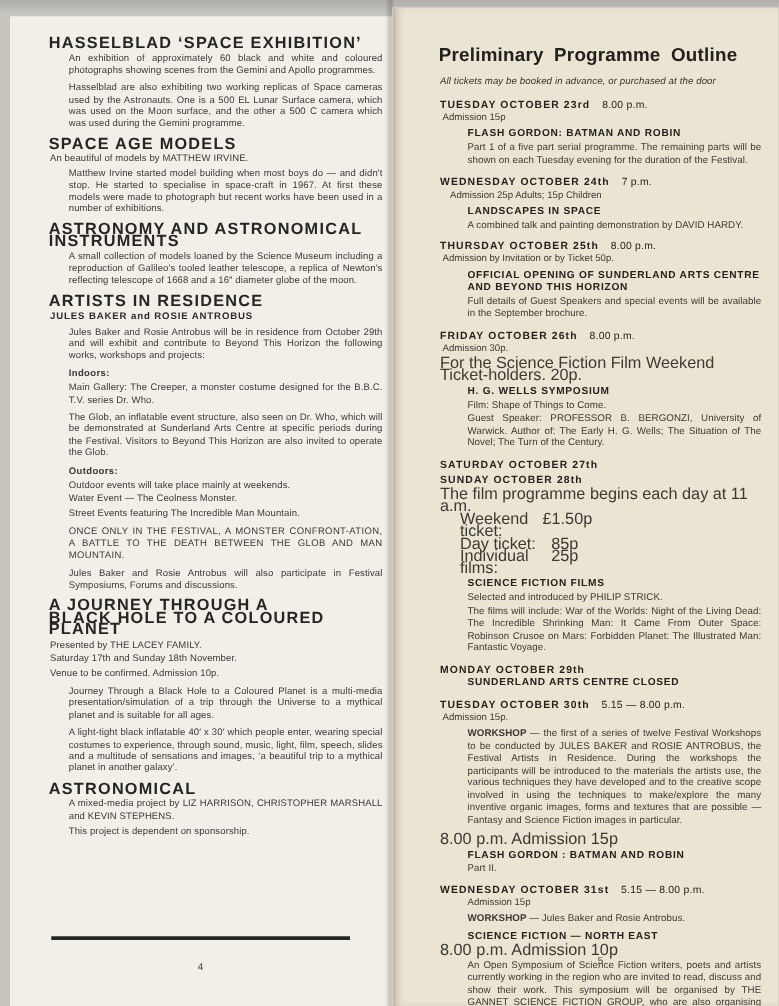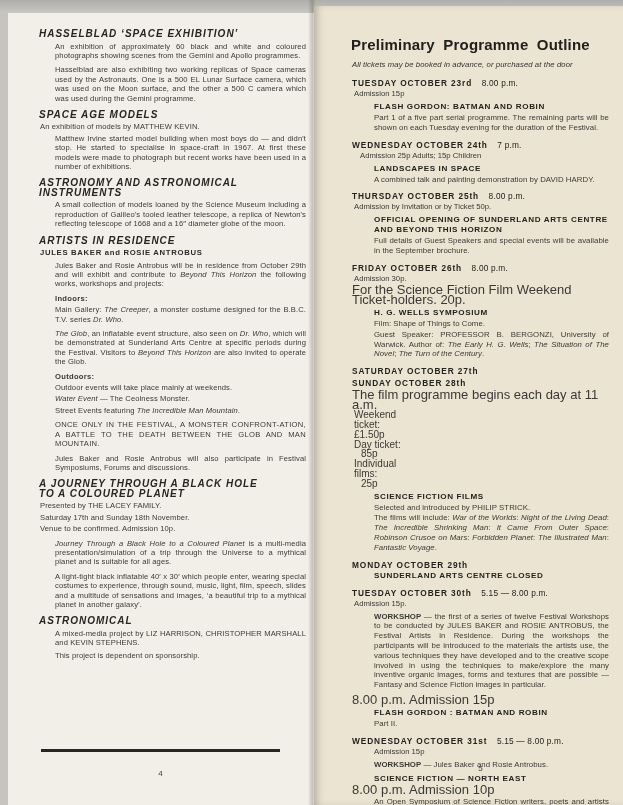--- a/index.html
+++ b/index.html
@@ -23,22 +23,22 @@
     left:314px;top:6px;width:309px;height:799px;
     background:#ebe4d2;
     padding:14px 14px 0 38px;
     box-shadow:inset 6px 0 8px -4px rgba(90,85,75,.45);
   }
   .gutter{position:absolute;left:308px;top:0;width:8px;height:805px;
     background:linear-gradient(90deg,rgba(0,0,0,0) 0%,rgba(60,55,48,.25) 55%,rgba(0,0,0,0) 100%);}
 
   
   .lp h3{
-    margin:7px 0 3px -1px;font-size:10px;line-height:9.5px;font-weight:bold;
-    letter-spacing:1px;color:#262522;font-style:italic;
+    margin:7px 0 3px -1px;font-size:13px;line-height:9.5px;font-weight:bold;
+    letter-spacing:1px;color:#262522;
   }
   .lp p{margin:0 0 5px;font-size:7.6px;line-height:9.4px;text-align:justify;letter-spacing:.1px;}
   .lp .ind{margin-left:15px;}
   .lp .flush{margin-left:0;}
   .lp .sub{font-weight:bold;letter-spacing:.7px;color:#2c2b29;margin-bottom:3px;font-size:7.7px;}
   .lp .lbl{font-weight:bold;margin-bottom:2px;letter-spacing:.3px;}
   .lp .caps{letter-spacing:.3px;}
   .bar{position:absolute;left:33px;top:736px;width:239px;height:3px;background:#262624;}
   .pageno-l{position:absolute;left:33px;top:756px;width:239px;text-align:center;font-size:8px;color:#454340;}
 
@@ -50,44 +50,44 @@
   .rp .day{font-size:8.3px;line-height:10px;color:#23221f;letter-spacing:.2px;}
   .rp .day .d{font-weight:bold;letter-spacing:.9px;}
   .rp .day .t{font-weight:normal;margin-left:7px;letter-spacing:.2px;}
   .rp .adm{font-size:7.7px;line-height:10px;margin:1px 0 0 2px;}
   .rp .adm.ind2{margin-left:22px;}
   .rp .note{font-size:13px;line-height:10px;margin:1px 0 0 0;}
   .rp .event{font-size:8.1px;line-height:10px;font-weight:bold;letter-spacing:.6px;
     color:#23221f;margin:3px 0 1px 22px;}
   .rp .body{font-size:7.8px;line-height:9.8px;margin:1px 0 0 22px;text-align:justify;letter-spacing:.05px;}
   .rp .body.nojust{text-align:left;}
-  .rp .trow{display:flex;font-size:10px;line-height:9.8px;margin-left:2px;flex-direction:column;}
+  .rp .trow{display:flex;font-size:13px;line-height:9.8px;margin-left:16px;}
   .rp .trow .lb{width:66px;}
   .pageno-r{position:absolute;left:38px;top:758px;width:257px;text-align:center;font-size:8px;color:#454340;}
 
-  .it{font-style:italic;}
+  .it{}
   .bd{font-weight:bold;}
 </style>
 </head>
 <body>
 
 <div class="scan">
   <div class="scan-edge-top"></div>
 
   <div class="page page-left lp">
 
     <section>
       <h3>HASSELBLAD ‘SPACE EXHIBITION’</h3>
       <p class="ind">An exhibition of approximately 60 black and white and coloured photographs showing scenes from the Gemini and Apollo programmes.</p>
       <p class="ind">Hasselblad are also exhibiting two working replicas of Space cameras used by the Astronauts. One is a 500 EL Lunar Surface camera, which was used on the Moon surface, and the other a 500 C camera which was used during the Gemini programme.</p>
     </section>
 
     <section>
       <h3>SPACE AGE MODELS</h3>
-      <p class="flush" style="margin-bottom:2px">An exhibition of models by MATTHEW KEVIN.</p>
+      <p class="flush" style="margin-bottom:2px">An beautiful of models by MATTHEW IRVINE.</p>
       <p class="ind">Matthew Irvine started model building when most boys do — and didn't stop.  He started to specialise in space-craft in 1967.  At first these models were made to photograph but recent works have been used in a number of exhibitions.</p>
     </section>
 
     <section>
       <h3>ASTRONOMY AND ASTRONOMICAL INSTRUMENTS</h3>
       <p class="ind">A small collection of models loaned by the Science Museum including a reproduction of Galileo's tooled leather telescope, a replica of Newton's reflecting telescope of 1668 and a 16″ diameter globe of the moon.</p>
     </section>
 
     <section>
       <h3>ARTISTS IN RESIDENCE</h3>

